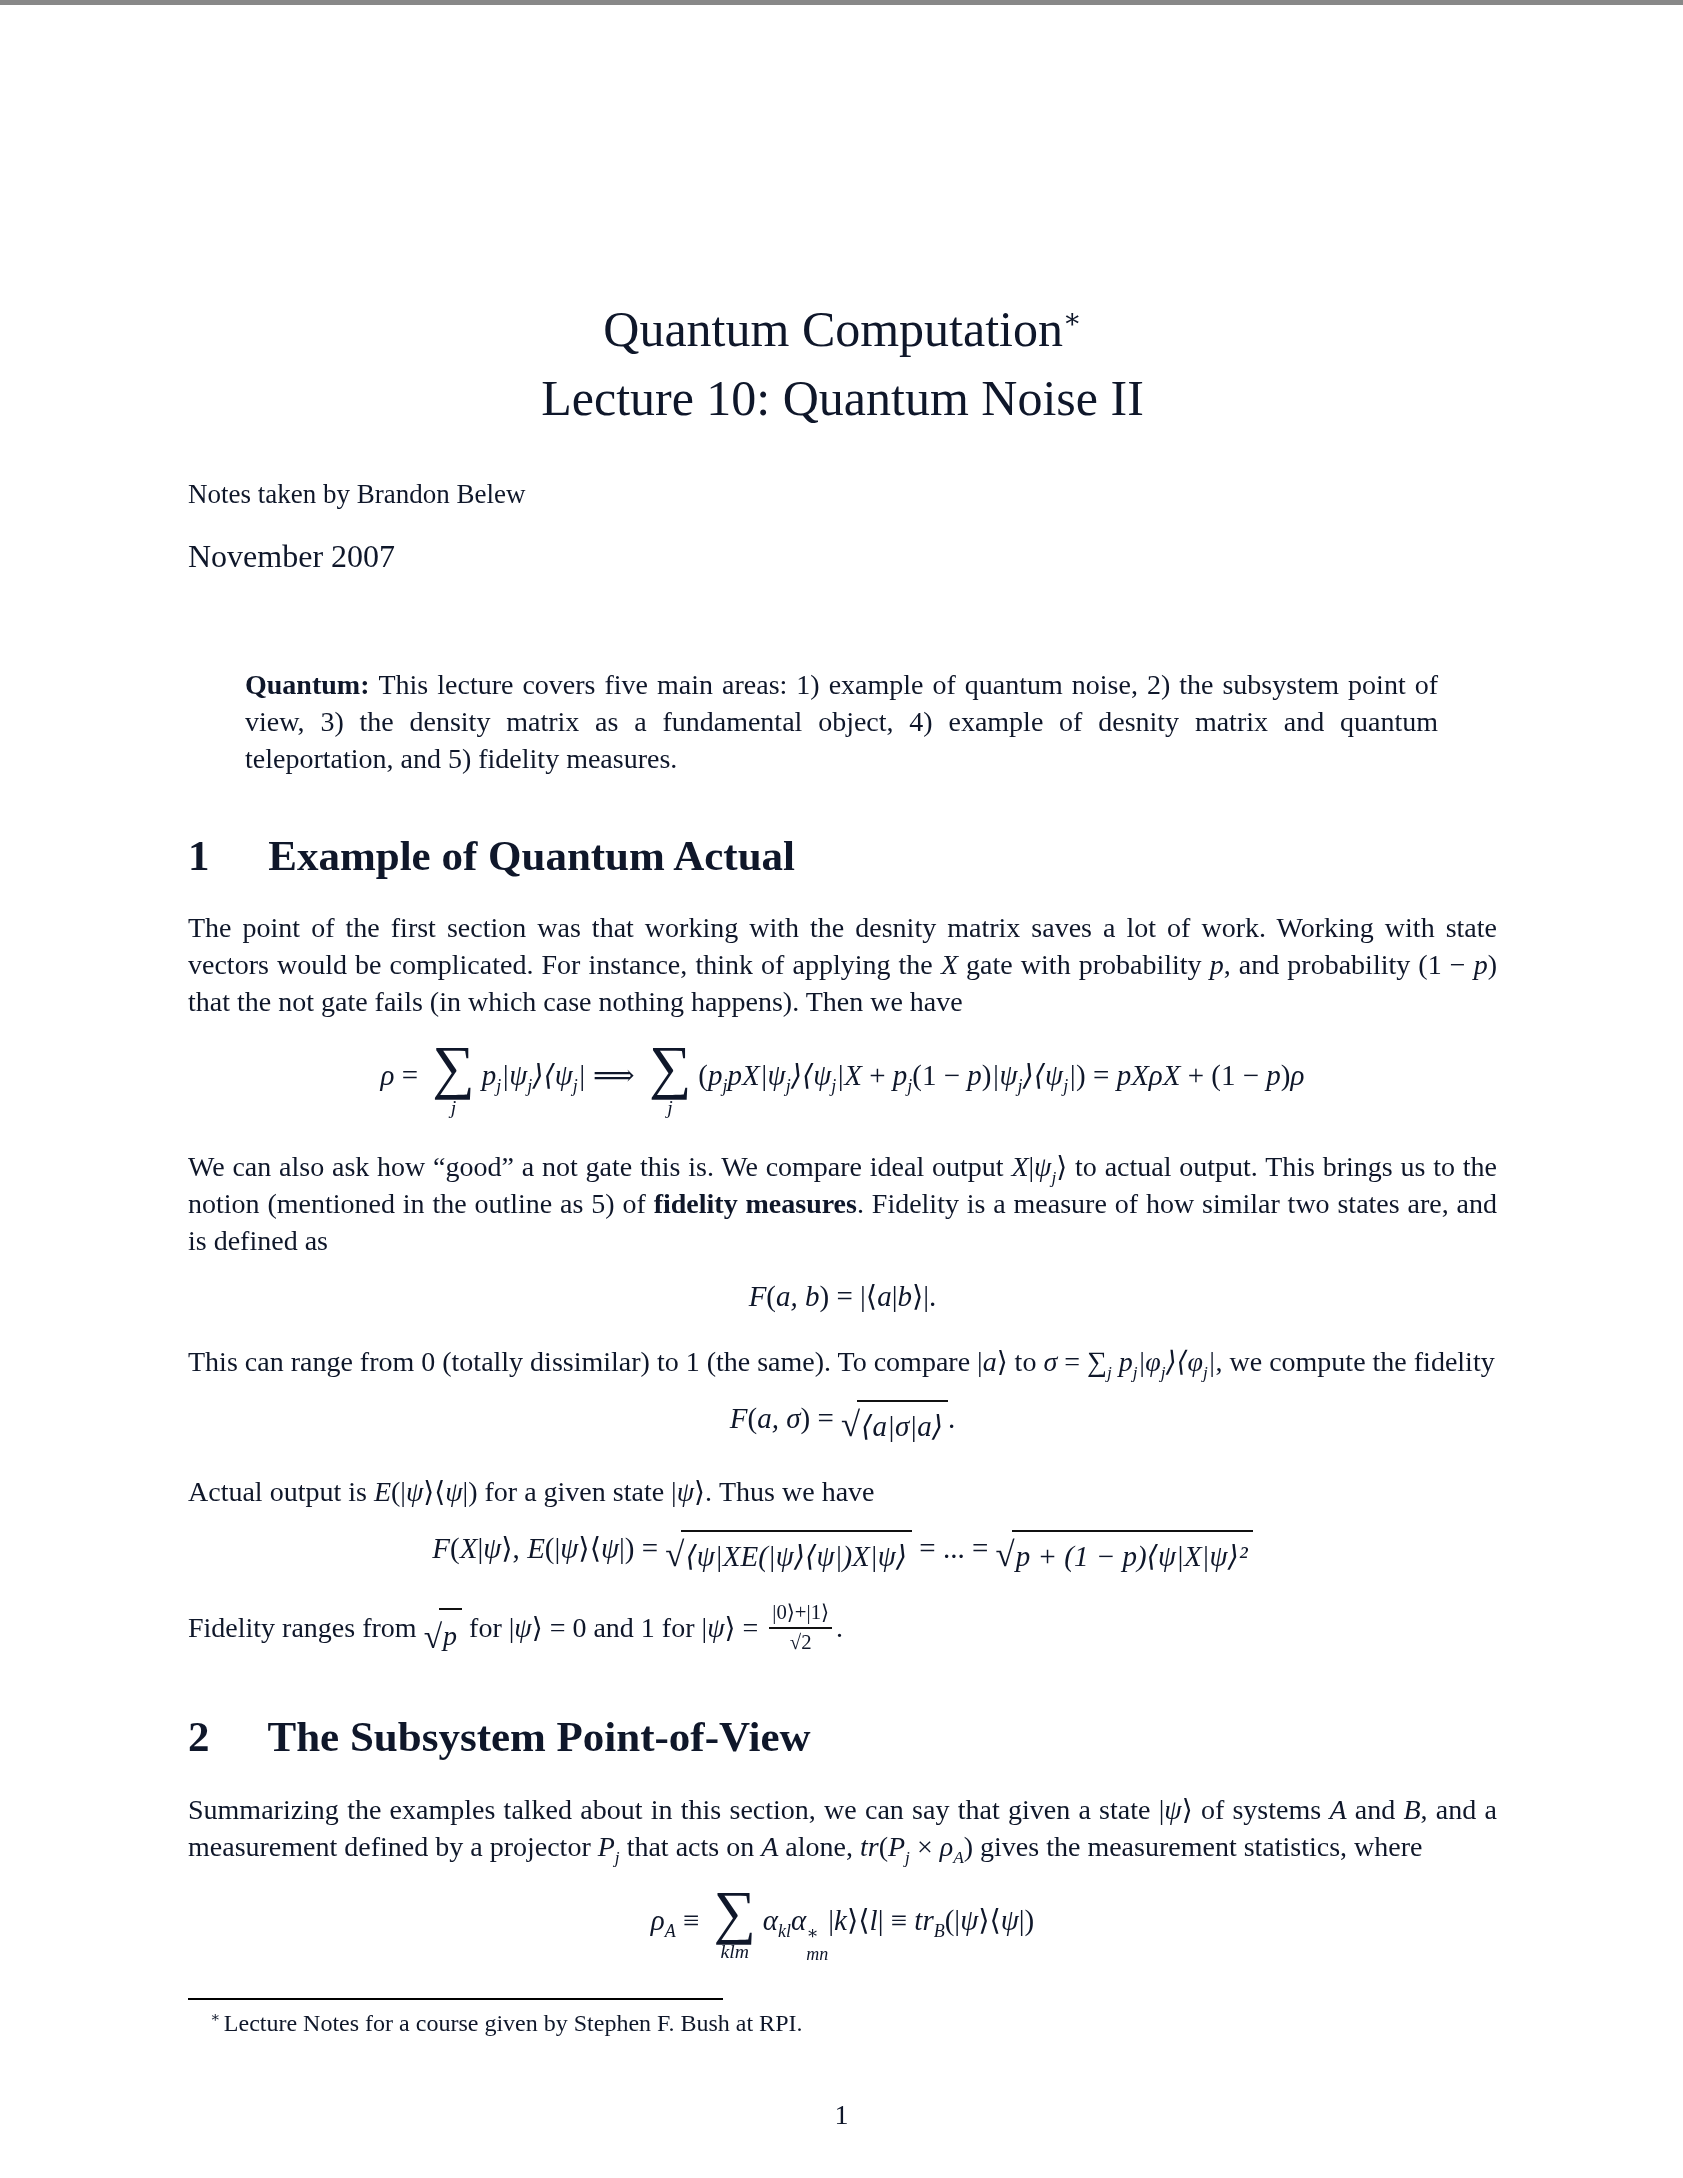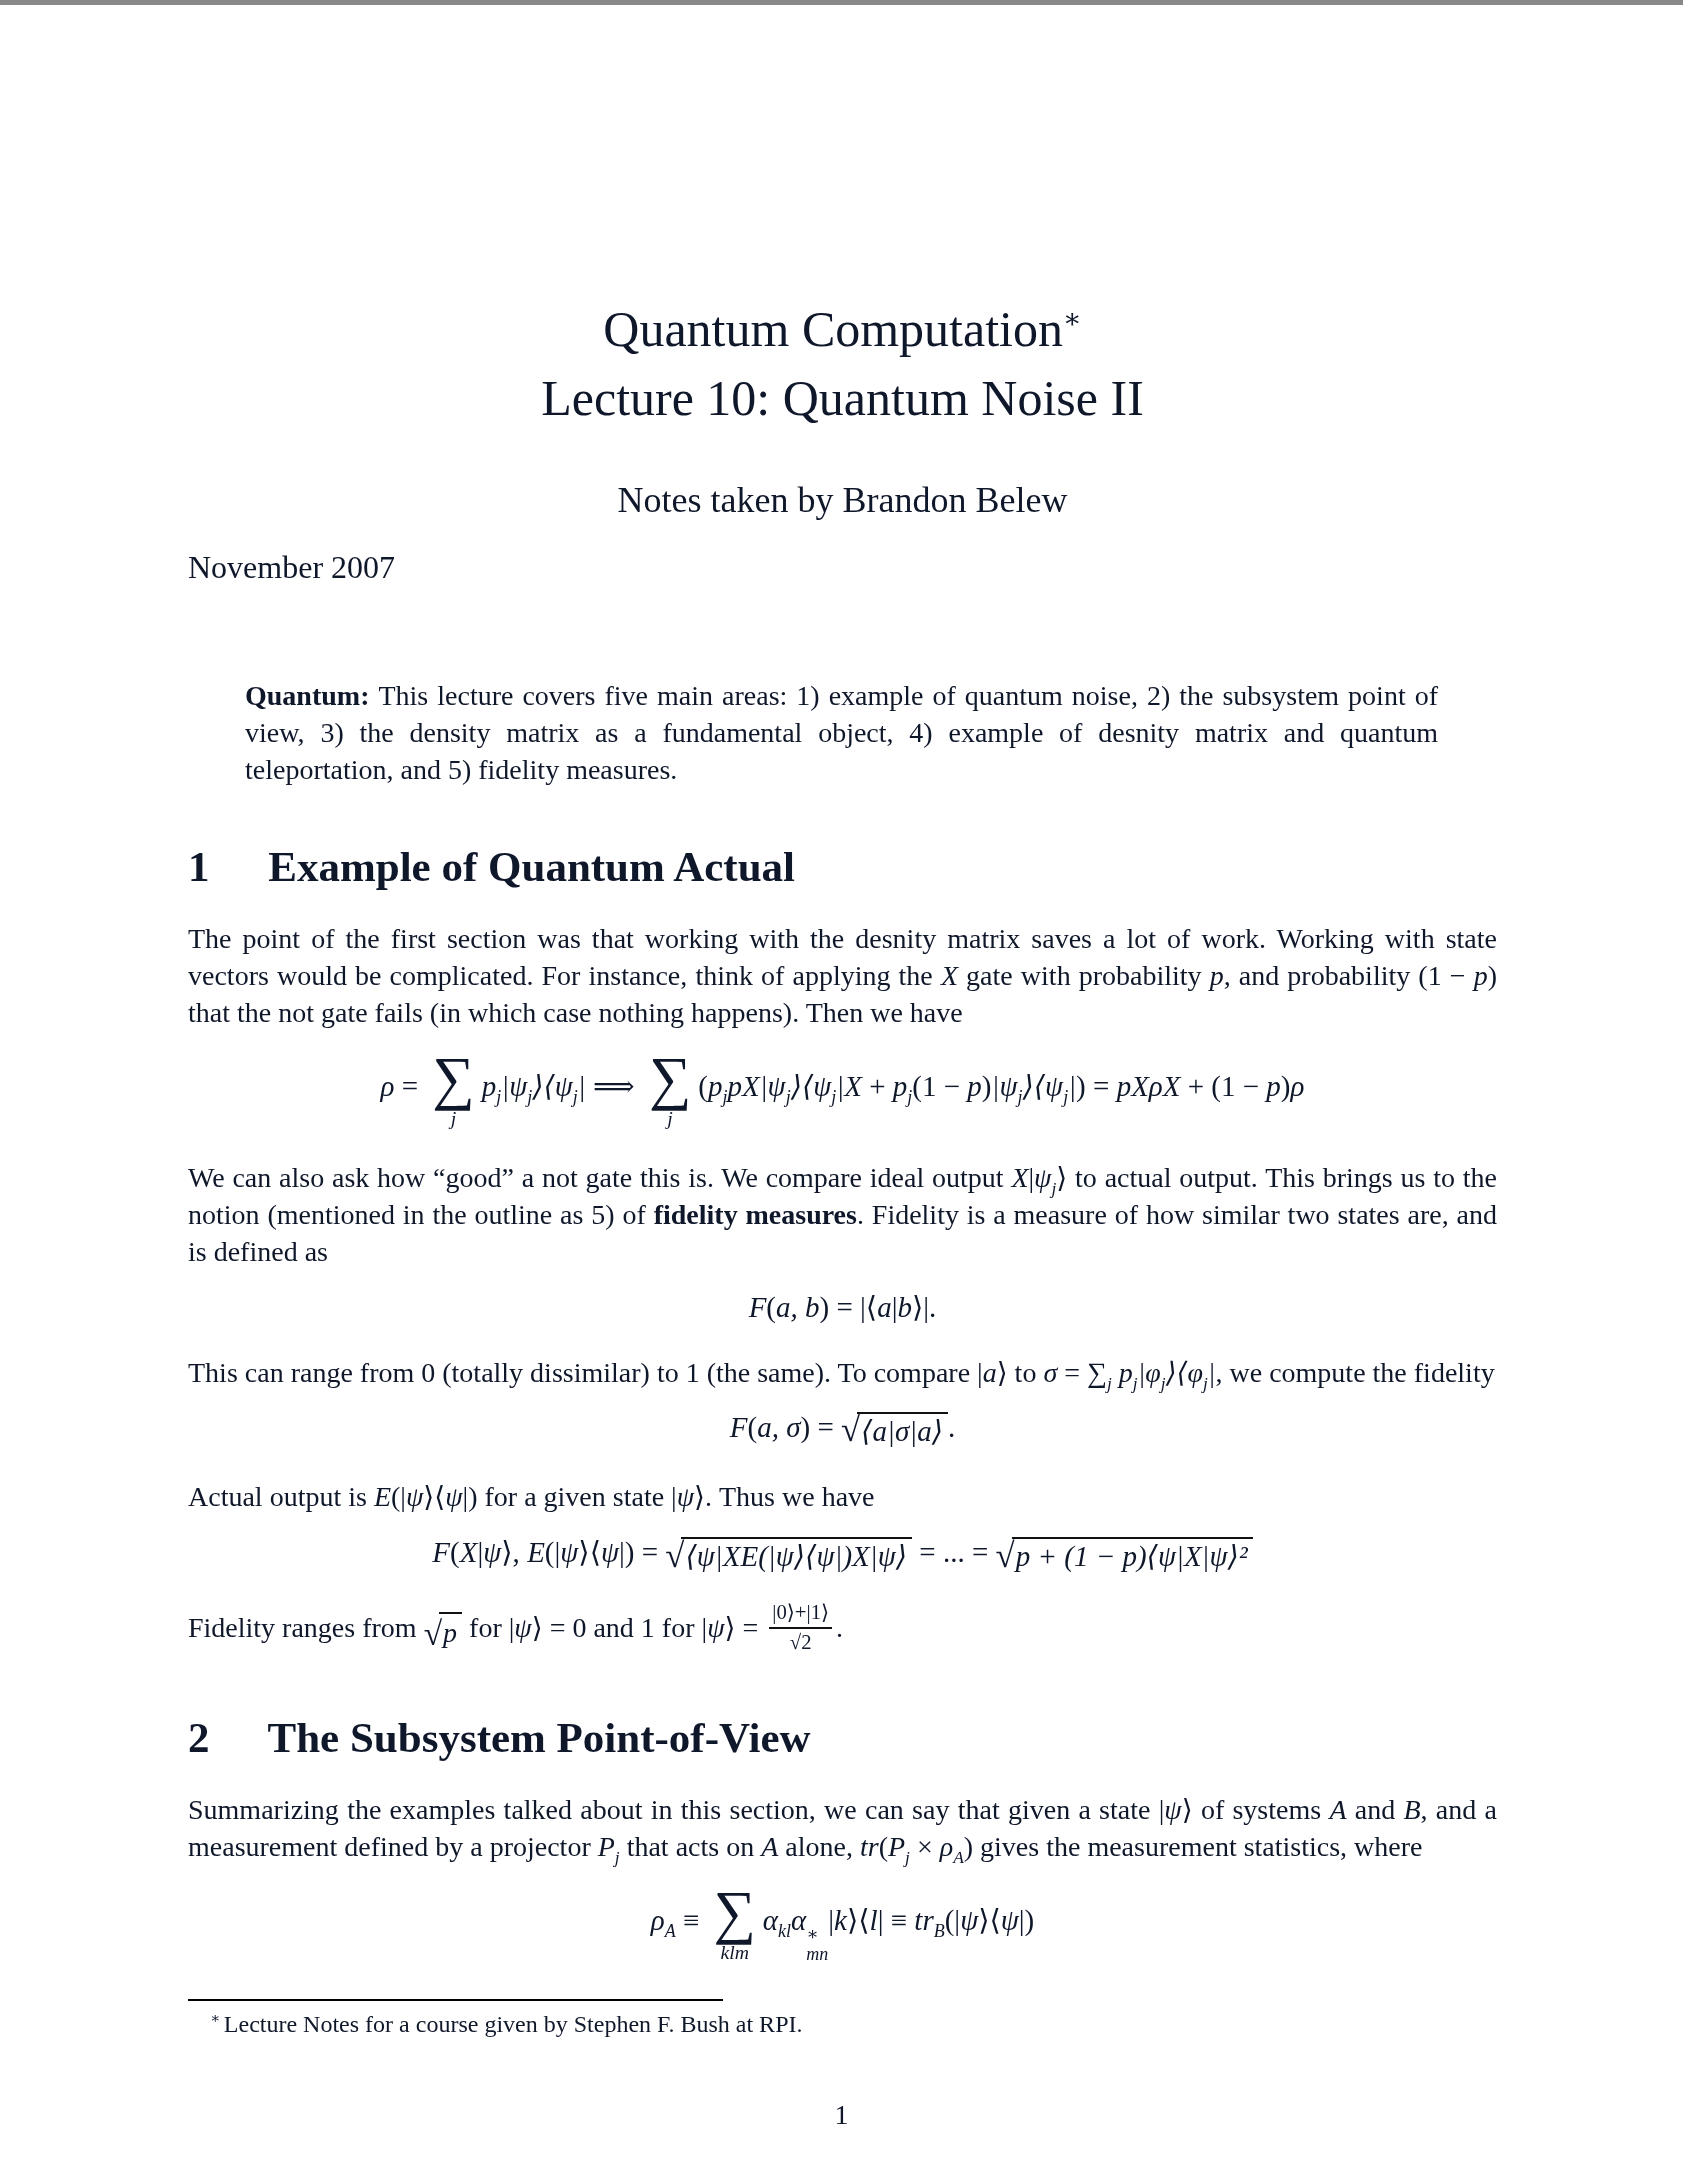--- a/index.html
+++ b/index.html
@@ -12,21 +12,21 @@
     font-family:"Liberation Serif","DejaVu Serif","DejaVu Sans",serif;
     overflow:hidden;
   }
   .column{
     margin-left:188px;
     width:1309px;
     padding-top:290px;
   }
   .title{text-align:center;font-size:50px;line-height:1.38;}
   .title sup{font-size:0.55em;}
-  .author{text-align:center;font-size:36px;margin-top:46px;}
+  .author{text-align:left;font-size:27px;margin-top:46px;}
   .date{text-align:left;font-size:32px;margin-top:28px;}
   .summary{
     margin:91px 0 0 0;
     padding:0 59px 0 57px;
     font-size:28px;line-height:37px;
     text-align:justify;
   }
   h2.sec{
     margin:55px 0 0 0;
     font-size:43px;font-weight:bold;line-height:1.1;
@@ -47,21 +47,21 @@
   sub{font-size:0.62em;line-height:0;}
   sup{font-size:0.62em;line-height:0;}
   .sumwrap{
     display:inline-flex;flex-direction:column;align-items:center;
     vertical-align:middle;margin:0 7px;
   }
   .sum-sigma{font-size:2.05em;line-height:0.92;}
   .sum-sub{font-size:0.68em;font-style:italic;line-height:1;margin-top:3px;}
   .sqrt{display:inline-flex;align-items:stretch;vertical-align:middle;}
   .sqrt-sign{font-size:1.2em;line-height:1.0;align-self:flex-end;margin-right:-3px;}
-  .rad{border-top:2px solid #111;padding:0 5px 0 4px;font-style:italic;}
+  .rad{border-top:2px solid #111;padding:7px 5px 0 4px;font-style:italic;}
   .frac{
     display:inline-flex;flex-direction:column;align-items:center;
     vertical-align:middle;font-size:0.74em;line-height:1.25;
     margin:0 4px;transform:translateY(-3px);
   }
   .num{border-bottom:2px solid #111;padding:0 3px 1px;}
   .den{padding-top:1px;}
   .stack{
     display:inline-flex;flex-direction:column;align-items:flex-start;
     font-size:0.62em;line-height:1.15;vertical-align:-0.5em;font-style:italic;

